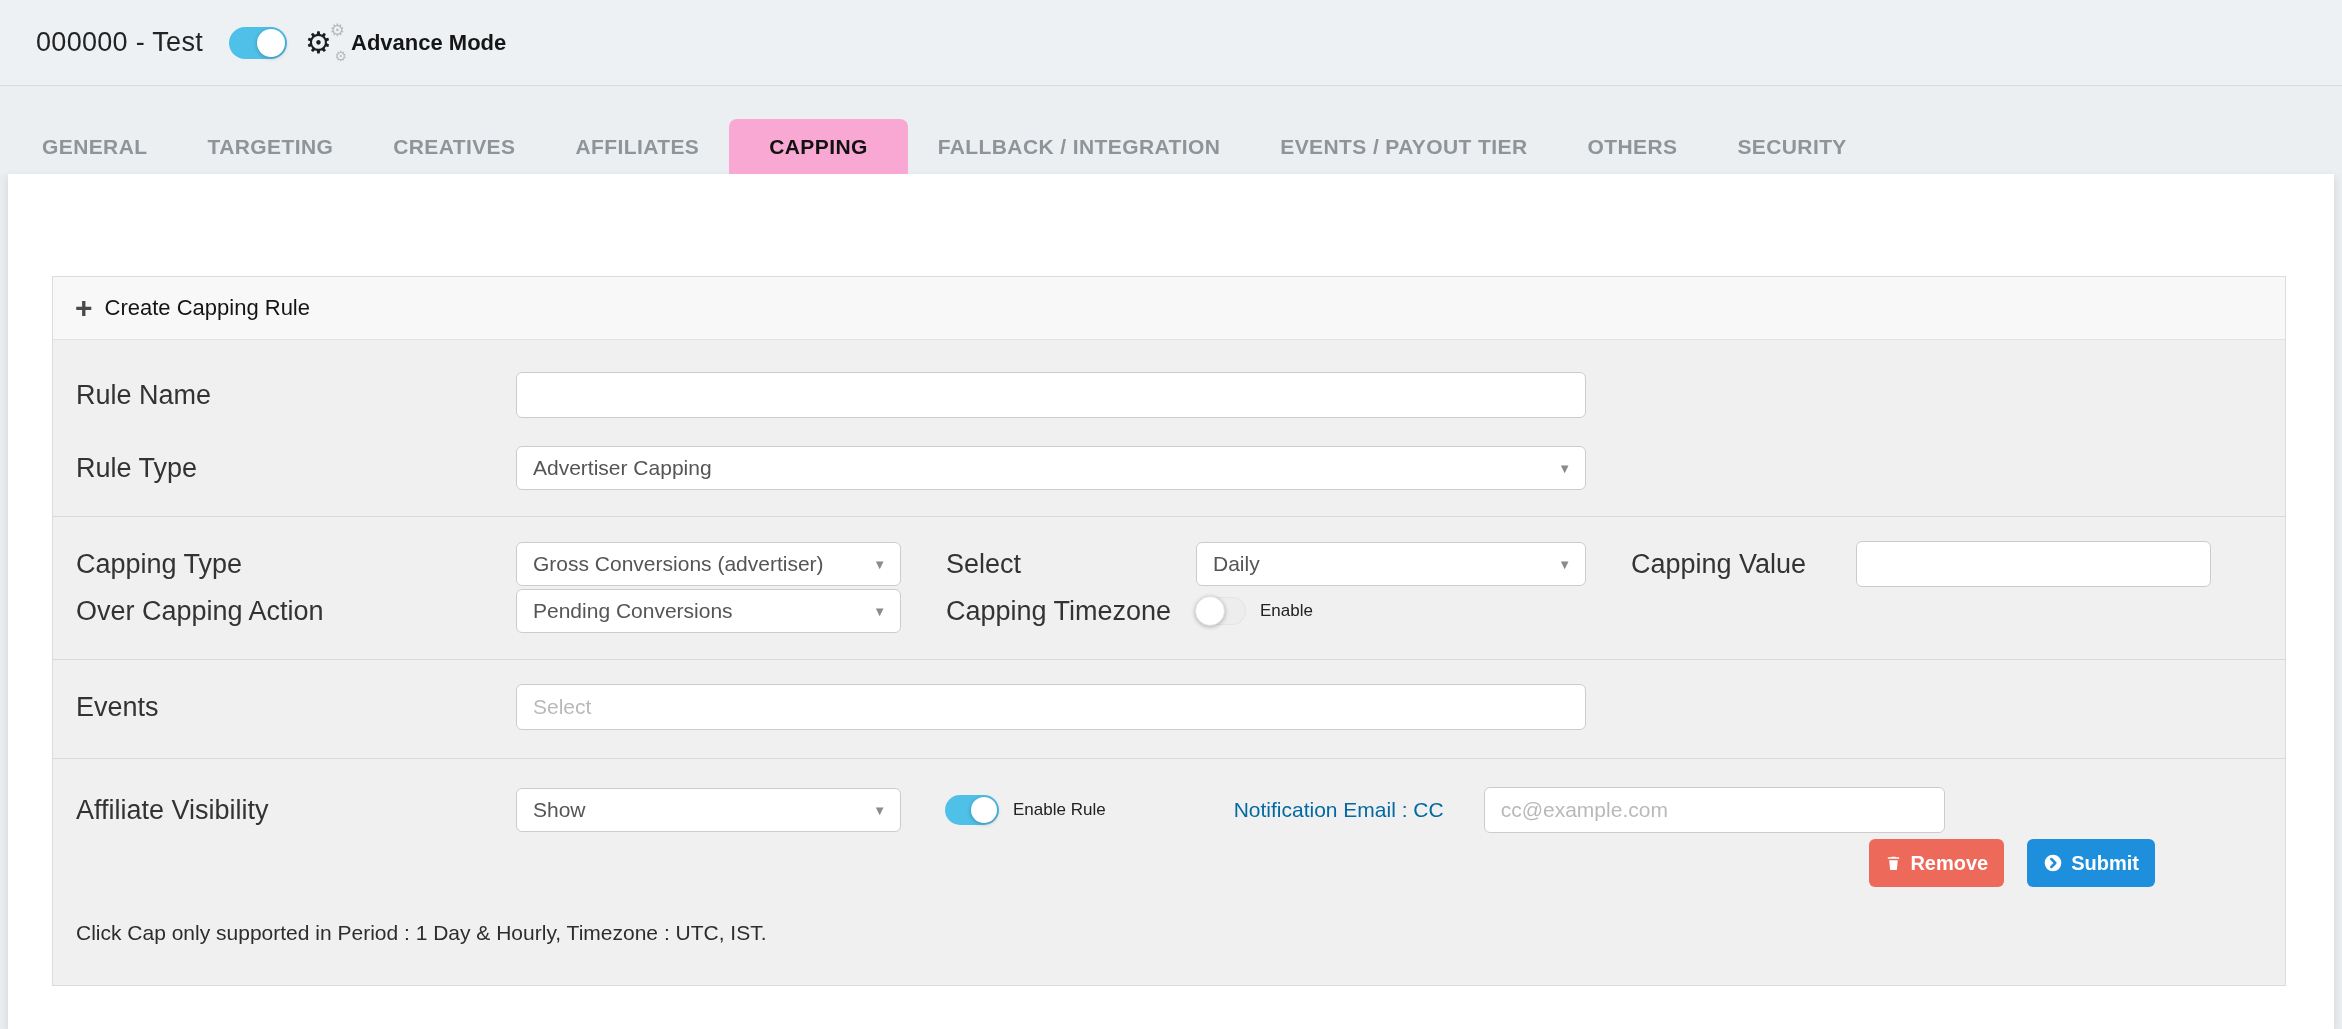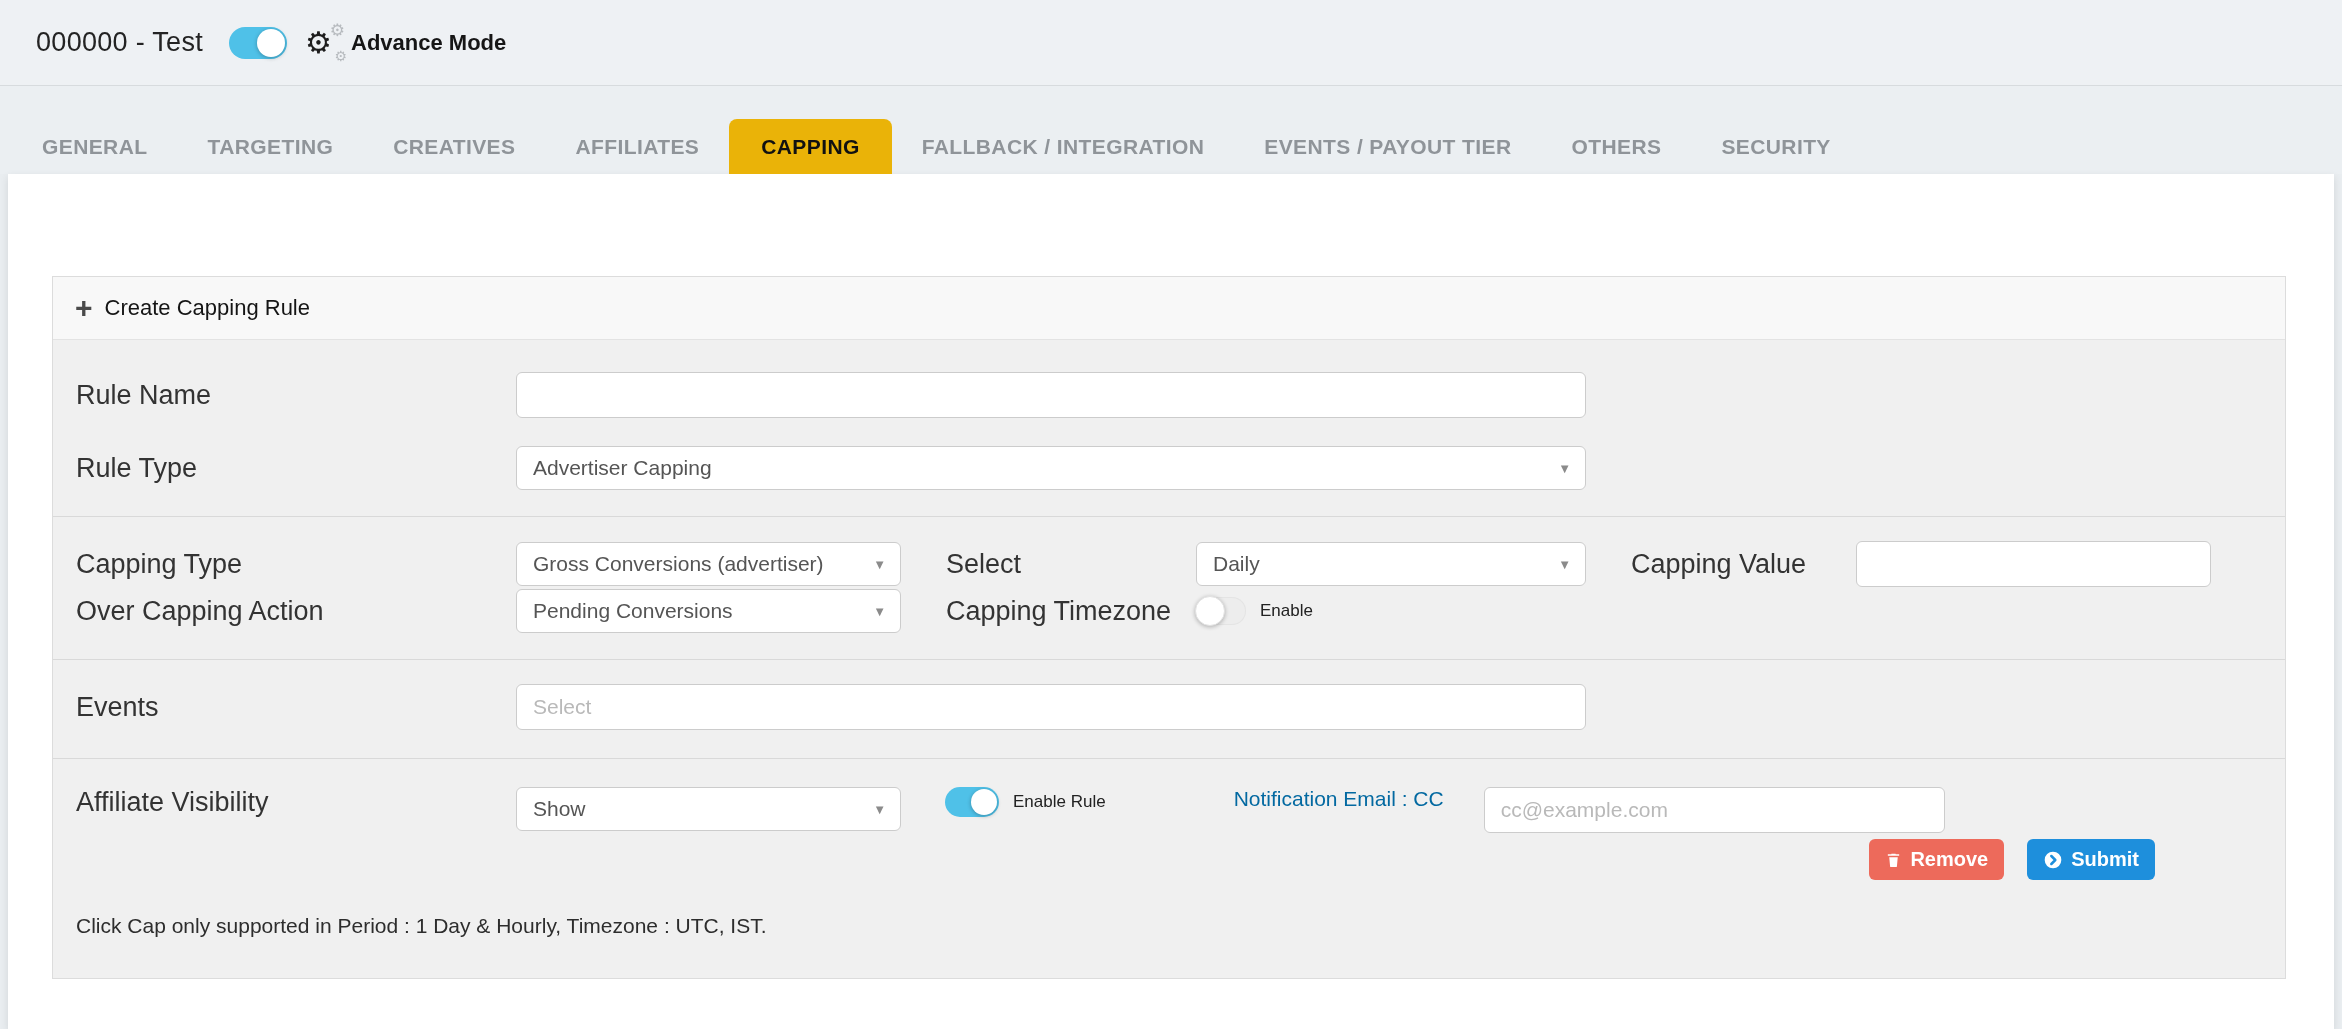--- a/index.html
+++ b/index.html
@@ -87,24 +87,24 @@
     line-height: 55px;
     padding: 0 30px;
     font-size: 21px;
     font-weight: bold;
     color: #8f9499;
     letter-spacing: 0.4px;
     cursor: pointer;
     white-space: nowrap;
   }
   .tab.active {
-    background: #eab308;
+    background: #f9a8d4;
     color: #111;
     border-radius: 8px 8px 0 0;
-    padding: 0 32px;
+    padding: 0 40px;
   }
   
   .content {
     margin: 0 8px;
     background: #ffffff;
     height: 855px;
     box-shadow: 0 3px 8px rgba(0,0,0,0.10);
   }
   .panel {
     position: relative;
@@ -187,21 +187,21 @@
     align-items: center;
   }
   .toggle-inline .tlabel {
     font-size: 17px;
     color: #222;
     margin-left: 14px;
   }
   
   .aff-row {
     display: flex;
-    align-items: flex-start;
+    align-items: center;
     padding-top: 28px;
     border-top: 1px solid #d9d9d9;
     margin-top: 28px;
   }
   .aff-row .flabel { width: 463px; flex: none; }
   .aff-row .sel { width: 385px; flex: none; }
   .aff-toggle { margin-left: 44px; }
   .notif-label {
     font-size: 21px;
     color: #0369a1;
@@ -221,21 +221,21 @@
   .btn {
     display: inline-flex;
     align-items: center;
     gap: 8px;
     border: none;
     border-radius: 6px;
     color: #fff;
     font-size: 20px;
     font-weight: bold;
     padding: 0 16px;
-    height: 41px;
+    height: 48px;
     cursor: pointer;
     font-family: "Liberation Sans", "DejaVu Sans", sans-serif;
   }
   .btn-remove { background: #ed6a5b; }
   .btn-submit { background: #1e8fdc; }
   .note-row {
     padding-left: 23px;
     margin-top: 34px;
     font-size: 21px;
     color: #2d2d2d;

